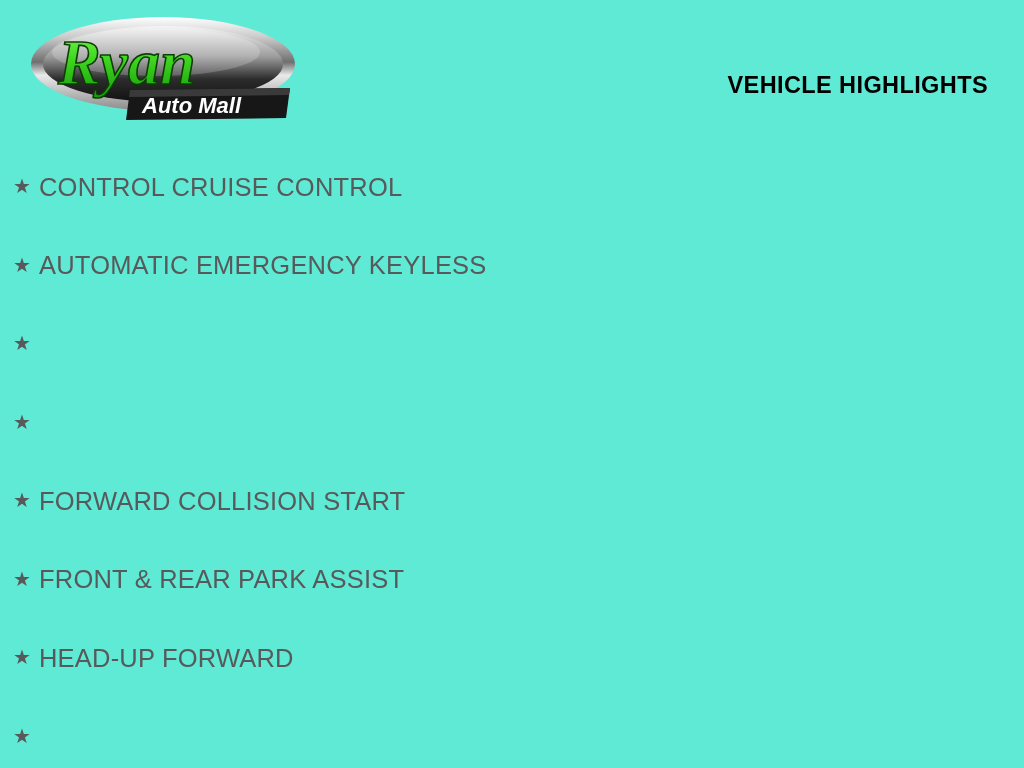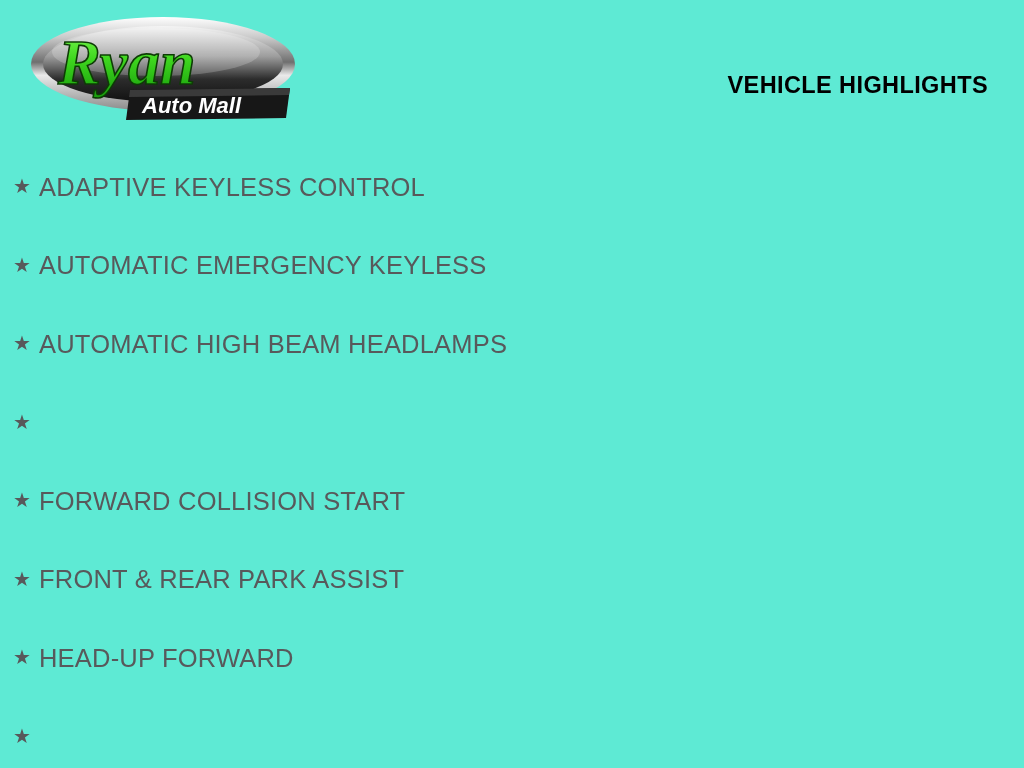--- a/index.html
+++ b/index.html
@@ -132,29 +132,28 @@
         <text x="124" y="105" font-family="'Liberation Sans', sans-serif" font-size="22" font-style="italic" font-weight="bold" fill="#ffffff">Auto Mall</text>
       </svg>
     </div>
 
     <div class="highlights-title">VEHICLE HIGHLIGHTS</div>
   </div>
 
   <ul class="feature-list">
     <li class="feature-item">
       <span class="bullet-star">★</span>
-      <span class="feature-label">ADAPTIVE KEYLESS CONTROL</span>
+      <span class="feature-label">CONTROL CRUISE CONTROL</span>
     </li>
     <li class="feature-item">
       <span class="bullet-star">★</span>
       <span class="feature-label">AUTOMATIC EMERGENCY KEYLESS</span>
     </li>
     <li class="feature-item">
       <span class="bullet-star">★</span>
-      <span class="feature-label">AUTOMATIC HIGH BEAM HEADLAMPS</span>
     </li>
     <li class="feature-item">
       <span class="bullet-star">★</span>
     </li>
     <li class="feature-item">
       <span class="bullet-star">★</span>
       <span class="feature-label">FORWARD COLLISION START</span>
     </li>
     <li class="feature-item">
       <span class="bullet-star">★</span>

